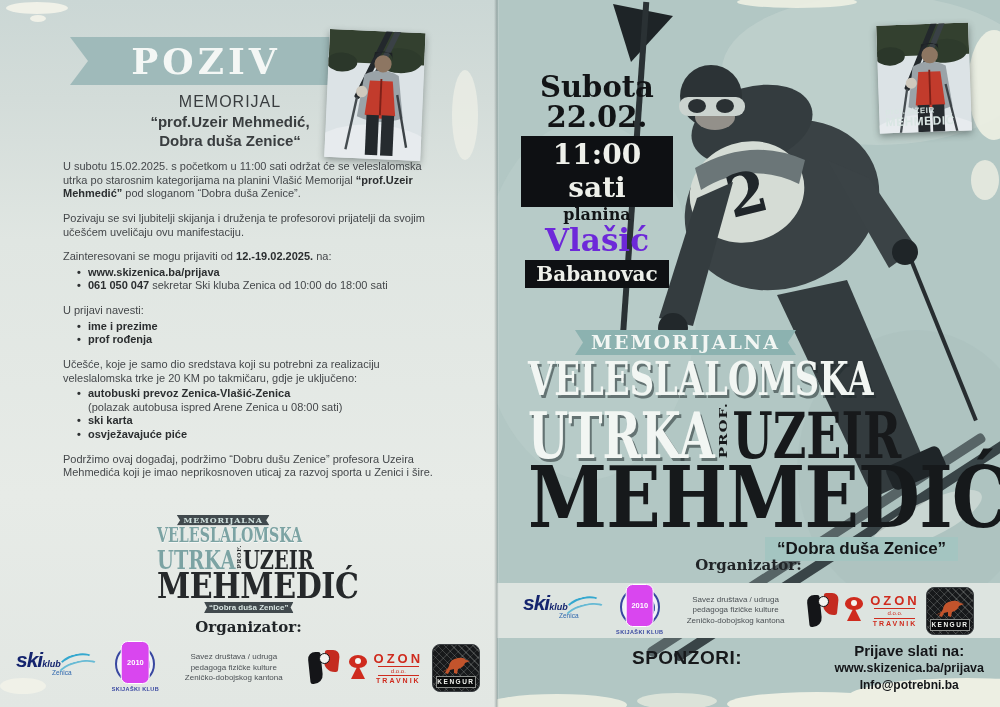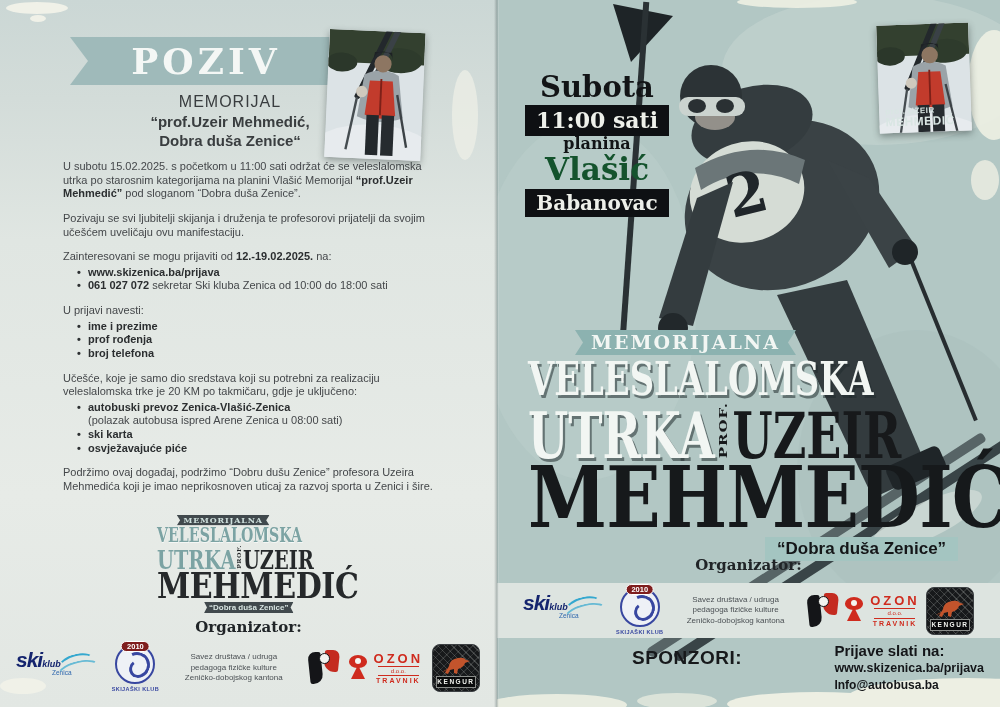--- a/index.html
+++ b/index.html
@@ -77,22 +77,22 @@
   .sw{position:absolute;border:2px solid #35a8cf;border-color:#35a8cf transparent transparent transparent;
     border-radius:50%;}
   .sw1{width:34px;height:16px;right:6px;top:6px;transform:rotate(-14deg);}
   .sw2{width:42px;height:18px;right:0px;top:13px;transform:rotate(-14deg);opacity:.7;}
   .lg-2010{width:50px;text-align:center;position:relative;}
   .b-circle{width:36px;height:36px;margin:0 auto;border-radius:50%;background:#eef1f6;
     border:2px solid #3847a0;position:relative;}
   .b-arc1,.b-arc2{position:absolute;border:3px solid #3847a0;border-radius:50%;}
   .b-arc1{width:20px;height:20px;left:7px;top:6px;border-left-color:transparent;border-bottom-color:transparent;transform:rotate(20deg);}
   .b-arc2{width:12px;height:12px;left:12px;top:14px;border-right-color:transparent;border-top-color:transparent;transform:rotate(10deg);}
-  .b-year{position:absolute;top:-5px;left:50%;transform:translateX(-50%);background:#7f1d1d;color:#fff;
-    font-size:7.5px;font-weight:bold;padding:0 5px;border-radius:7px;border:1px solid #fff;}
+  .b-year{position:absolute;top:-5px;left:50%;transform:translateX(-50%);background:#d946ef;color:#fff;
+    font-size:7.5px;font-weight:bold;padding:16px 5px;border-radius:7px;border:1px solid #fff;}
   .b-label{display:block;font-size:5.5px;color:#3847a0;margin-top:2px;letter-spacing:.4px;
     font-weight:bold;text-transform:uppercase;}
   .lg-savez{width:130px;text-align:center;font-size:8px;color:#4b5054;line-height:1.3;}
   .lg-savez span{display:block;}
   .lg-br{width:32px;height:36px;position:relative;}
   .br-red{position:absolute;right:0;top:0;width:15px;height:22px;background:#c42b20;
     border-radius:2px 7px 2px 12px;transform:skewX(-6deg);}
   .br-black{position:absolute;left:2px;top:2px;width:13px;height:32px;background:#141518;
     border-radius:8px 2px 10px 2px;transform:skewX(6deg);}
   .br-dot{position:absolute;left:12px;top:3px;width:9px;height:9px;border-radius:50%;
@@ -116,33 +116,33 @@
                repeating-linear-gradient(-45deg,rgba(230,235,230,.12) 0 1px,transparent 1px 6px);}
   .kg-roo{position:absolute;left:6px;top:5px;}
   .kg-band{position:absolute;left:3px;right:3px;bottom:3px;background:#0a0b0c;border:1px solid #8a8d8a;
     color:#f1f3ee;font-size:6.5px;font-weight:bold;letter-spacing:1.5px;text-align:center;padding:1px 0;line-height:1.2;}
   
   .skier{position:absolute;inset:0;z-index:0;}
   .dateblock{position:absolute;left:24px;top:72px;width:152px;text-align:center;z-index:2;}
   .d-day,.d-date{font-family:"DejaVu Serif",serif;font-weight:bold;font-size:29px;line-height:1.05;color:#121416;}
   .bar{display:inline-block;background:#0e1013;color:#eef0ea;font-family:"DejaVu Serif",serif;
     font-weight:bold;line-height:1.2;padding:2px 11px;}
-  .d-time{font-size:22px;margin-top:3px;}
+  .d-time{font-size:28px;margin-top:3px;}
   .d-planina{font-family:"DejaVu Serif",serif;font-weight:bold;font-size:16px;color:#121416;line-height:1;}
-  .d-mountain{font-family:"DejaVu Serif",serif;font-weight:bold;font-size:31px;color:#14532d;line-height:1.1;}
+  .d-mountain{font-family:"DejaVu Serif",serif;font-weight:bold;font-size:31px;color:#6d28d9;line-height:1.1;}
   .d-loc{font-size:20px;margin-top:3px;}
   .photo-right-wrap{position:absolute;left:381px;top:24px;width:92px;height:108px;
     transform:rotate(-2deg);z-index:2;box-shadow:0 3px 7px rgba(35,45,45,.45);overflow:hidden;background:#dce3e6;}
   .photo-right-wrap svg{position:absolute;inset:0;width:100%;height:100%;}
   .photo-cap{position:absolute;left:6px;bottom:4px;color:#d9e6e3;font-weight:bold;line-height:1.05;z-index:2;}
   .cap1{font-size:8px;letter-spacing:.5px;}
   .cap2{font-size:12px;letter-spacing:.5px;}
   .sponsors{position:absolute;left:60px;top:647px;width:260px;text-align:center;z-index:4;
     font-weight:bold;font-size:19px;letter-spacing:.5px;color:#17191b;}
-  .apply{position:absolute;right:16px;top:642px;text-align:left;z-index:4;color:#141619;}
+  .apply{position:absolute;right:16px;top:642px;text-align:center;z-index:4;color:#141619;}
   .apply-h{font-size:15px;font-weight:bold;}
   .apply-w{font-size:12.5px;font-weight:bold;margin-top:2px;}
   .apply-e{font-size:12px;font-weight:bold;margin-top:3px;}
 </style>
 </head>
 <body>
 
 <svg width="0" height="0" style="position:absolute">
   <defs>
     <g id="manphoto">
@@ -190,27 +190,26 @@
     <svg class="photo photo-left" viewBox="0 0 100 134">
         <use href="#manphoto"></use>
       </svg>
 
     <div class="body">
       <p><span>U subotu 15.02.2025. s početkom u 11:00 sati održat će se veleslalomska utrka po starosnim kategorijama na planini Vlašić Memorijal </span><span class="b">“prof.Uzeir Mehmedić”</span><span> pod sloganom “Dobra duša Zenice”.</span></p>
       <p>Pozivaju se svi ljubitelji skijanja i druženja te profesorovi prijatelji da svojim učešćem uveličaju ovu manifestaciju.</p>
       <p class="tight"><span>Zainteresovani se mogu prijaviti od </span><span class="b">12.-19.02.2025.</span><span> na:</span></p>
       <ul>
         <li><span class="b">www.skizenica.ba/prijava</span></li>
-        <li><span class="b">061 027 072</span><span> sekretar Ski kluba Zenica od 10:00 do 18:00 sati</span></li>
+        <li><span class="b">061 050 047</span><span> sekretar Ski kluba Zenica od 10:00 do 18:00 sati</span></li>
       </ul>
       <p class="tight">U prijavi navesti:</p>
       <ul>
         <li><span class="b">ime i prezime</span></li>
         <li><span class="b">prof rođenja</span></li>
-        <li><span class="b">broj telefona</span></li>
       </ul>
       <p class="tight">Učešće, koje je samo dio sredstava koji su potrebni za realizaciju veleslalomska trke je 20 KM po takmičaru, gdje je uključeno:</p>
       <ul>
         <li><span class="b">autobuski prevoz Zenica-Vlašić-Zenica</span><br><span class="note">(polazak autobusa ispred Arene Zenica u 08:00 sati)</span></li>
         <li><span class="b">ski karta</span></li>
         <li><span class="b">osvježavajuće piće</span></li>
       </ul>
       <p>Podržimo ovaj događaj, podržimo “Dobru dušu Zenice” profesora Uzeira Mehmedića koji je imao neprikosnoven uticaj za razvoj sporta u Zenici i šire.</p>
     </div>
 
@@ -314,20 +313,21 @@
         <ellipse cx="218" cy="117" rx="20" ry="13" fill="#93908a"></ellipse>
         <rect x="182" y="97" width="66" height="19" rx="9" fill="#cbd3cf"></rect>
         <ellipse cx="200" cy="106" rx="9" ry="7" fill="#2a3033"></ellipse>
         <ellipse cx="228" cy="106" rx="9" ry="7" fill="#2a3033"></ellipse>
         <ellipse cx="430" cy="520" rx="60" ry="18" fill="#cfdbd6" opacity=".8" transform="rotate(-25 430 520)"></ellipse>
       </g>
     </svg>
 
     <div class="dateblock">
       <div class="d-day">Subota</div>
+      <div class="d-date">22.02.</div>
       <div><span class="bar d-time">11:00 sati</span></div>
       <div class="d-planina">planina</div>
       <div class="d-mountain">Vlašić</div>
       <div><span class="bar d-loc">Babanovac</span></div>
     </div>
 
     <div class="photo-right-wrap">
       <svg viewBox="0 0 100 126" preserveAspectRatio="xMidYMin slice">
           <use href="#manphoto"></use>
         </svg>
@@ -397,18 +397,18 @@
           <span class="kg-band">KENGUR</span>
         </div>
       </div>
     </div>
 
     <div class="sponsors">SPONZORI:</div>
 
     <div class="apply">
       <div class="apply-h">Prijave slati na:</div>
       <div class="apply-w">www.skizenica.ba/prijava</div>
-      <div class="apply-e">Info@autobusa.ba</div>
+      <div class="apply-e">Info@potrebni.ba</div>
     </div>
   </section>
 
   <div class="seam"></div>
 </div>
 
 </body></html>

